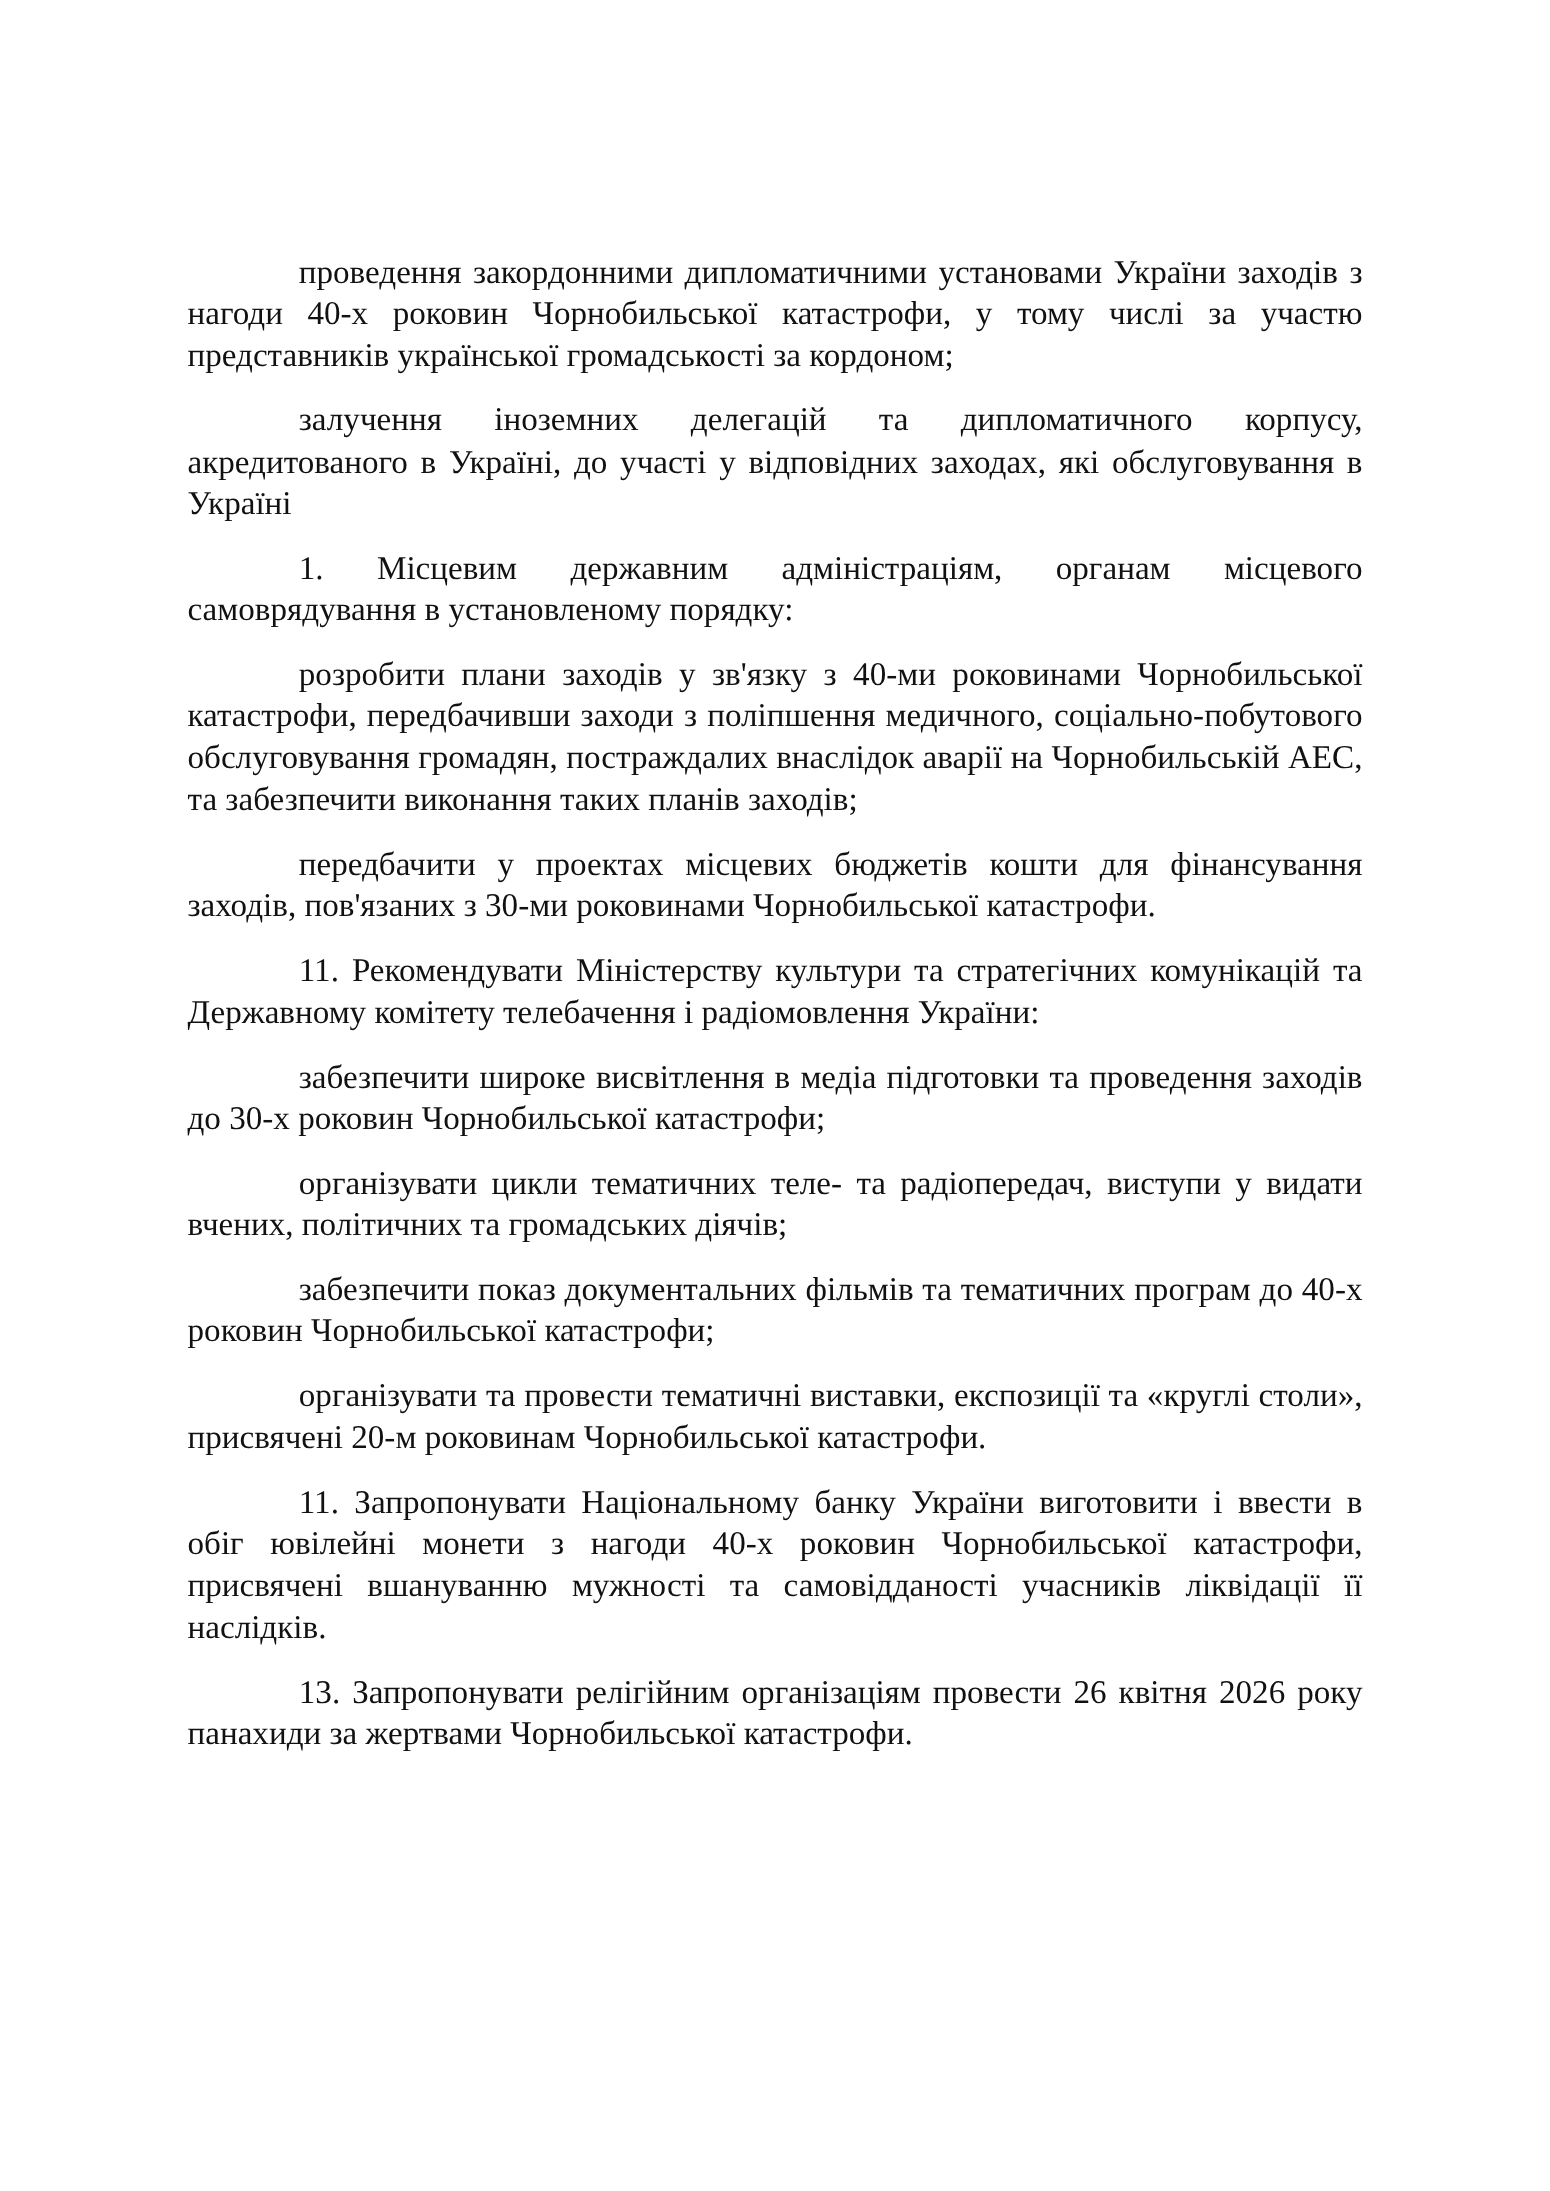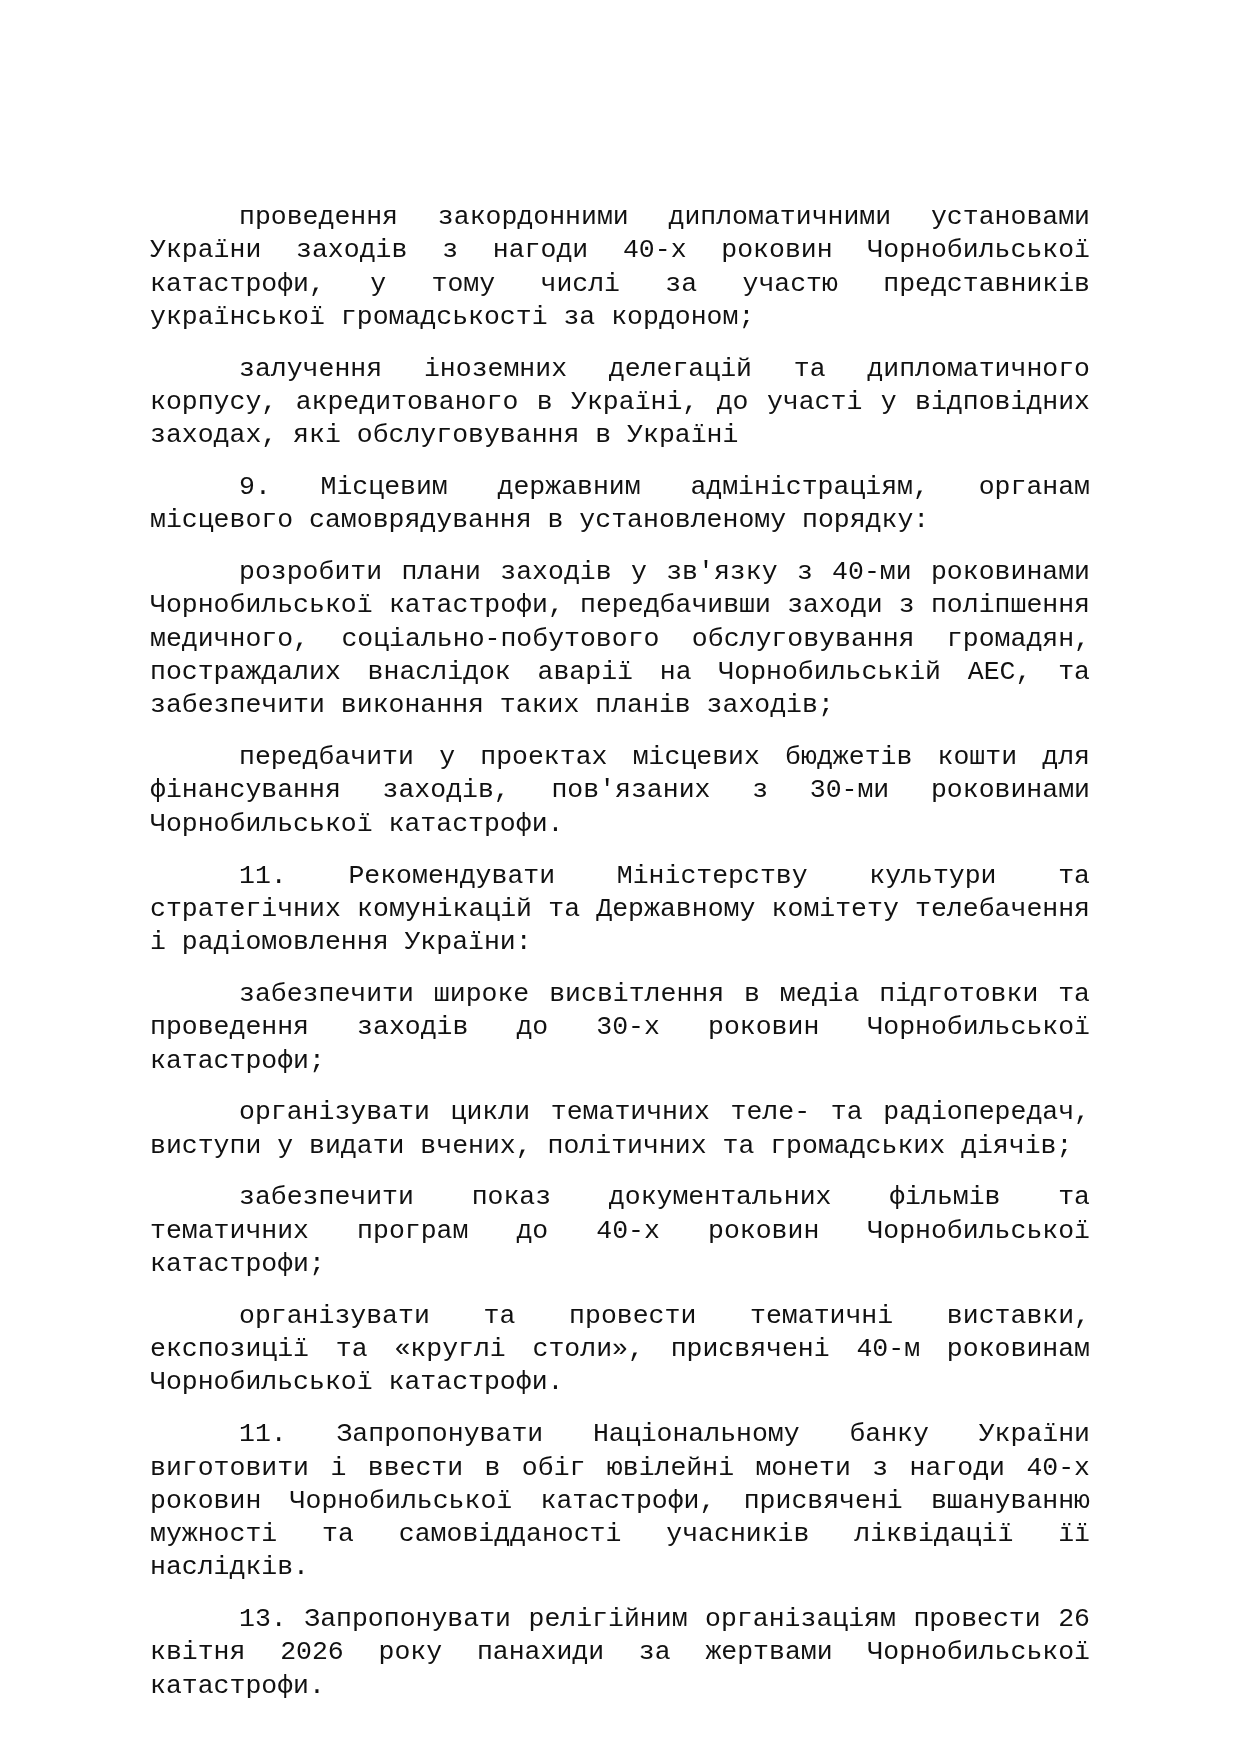--- a/index.html
+++ b/index.html
@@ -11,41 +11,41 @@
       width: 1240px;
       height: 1753px;
       position: relative;
       overflow: hidden;
     }
     .page {
       position: absolute;
       left: 150px;
       top: 201px;
       width: 940px;
-      font-family: Liberation Mono, monospace;
+      font-family: Liberation Serif, serif;
       font-size: 26.5px;
       line-height: 33.3px;
       color: #111111;
     }
     .para {
       margin: 0 0 18.5px 0;
       text-indent: 89px;
       text-align: justify;
       text-align-last: left;
     }
   </style>
 </head>
 <body>
 
 <div class="page">
   <p class="para">проведення закордонними дипломатичними установами України заходів з нагоди 40-х роковин Чорнобильської катастрофи, у тому числі за участю представників української громадськості за кордоном;</p>
   <p class="para">залучення іноземних делегацій та дипломатичного корпусу, акредитованого в Україні, до участі у відповідних заходах, які обслуговування в Україні</p>
-  <p class="para">9. Місцевим державним адміністраціям, органам місцевого самоврядування в установленому порядку:</p>
+  <p class="para">1. Місцевим державним адміністраціям, органам місцевого самоврядування в установленому порядку:</p>
   <p class="para">розробити плани заходів у зв'язку з 40-ми роковинами Чорнобильської катастрофи, передбачивши заходи з поліпшення медичного, соціально-побутового обслуговування громадян, постраждалих внаслідок аварії на Чорнобильській АЕС, та забезпечити виконання таких планів заходів;</p>
   <p class="para">передбачити у проектах місцевих бюджетів кошти для фінансування заходів, пов'язаних з 30-ми роковинами Чорнобильської катастрофи.</p>
   <p class="para">11. Рекомендувати Міністерству культури та стратегічних комунікацій та Державному комітету телебачення і радіомовлення України:</p>
   <p class="para">забезпечити широке висвітлення в медіа підготовки та проведення заходів до 30-х роковин Чорнобильської катастрофи;</p>
   <p class="para">організувати цикли тематичних теле- та радіопередач, виступи у видати вчених, політичних та громадських діячів;</p>
   <p class="para">забезпечити показ документальних фільмів та тематичних програм до 40-х роковин Чорнобильської катастрофи;</p>
-  <p class="para">організувати та провести тематичні виставки, експозиції та «круглі столи», присвячені 40-м роковинам Чорнобильської катастрофи.</p>
+  <p class="para">організувати та провести тематичні виставки, експозиції та «круглі столи», присвячені 20-м роковинам Чорнобильської катастрофи.</p>
   <p class="para">11. Запропонувати Національному банку України виготовити і ввести в обіг ювілейні монети з нагоди 40-х роковин Чорнобильської катастрофи, присвячені вшануванню мужності та самовідданості учасників ліквідації її наслідків.</p>
   <p class="para">13. Запропонувати релігійним організаціям провести 26 квітня 2026 року панахиди за жертвами Чорнобильської катастрофи.</p>
 </div>
 
 </body></html>

